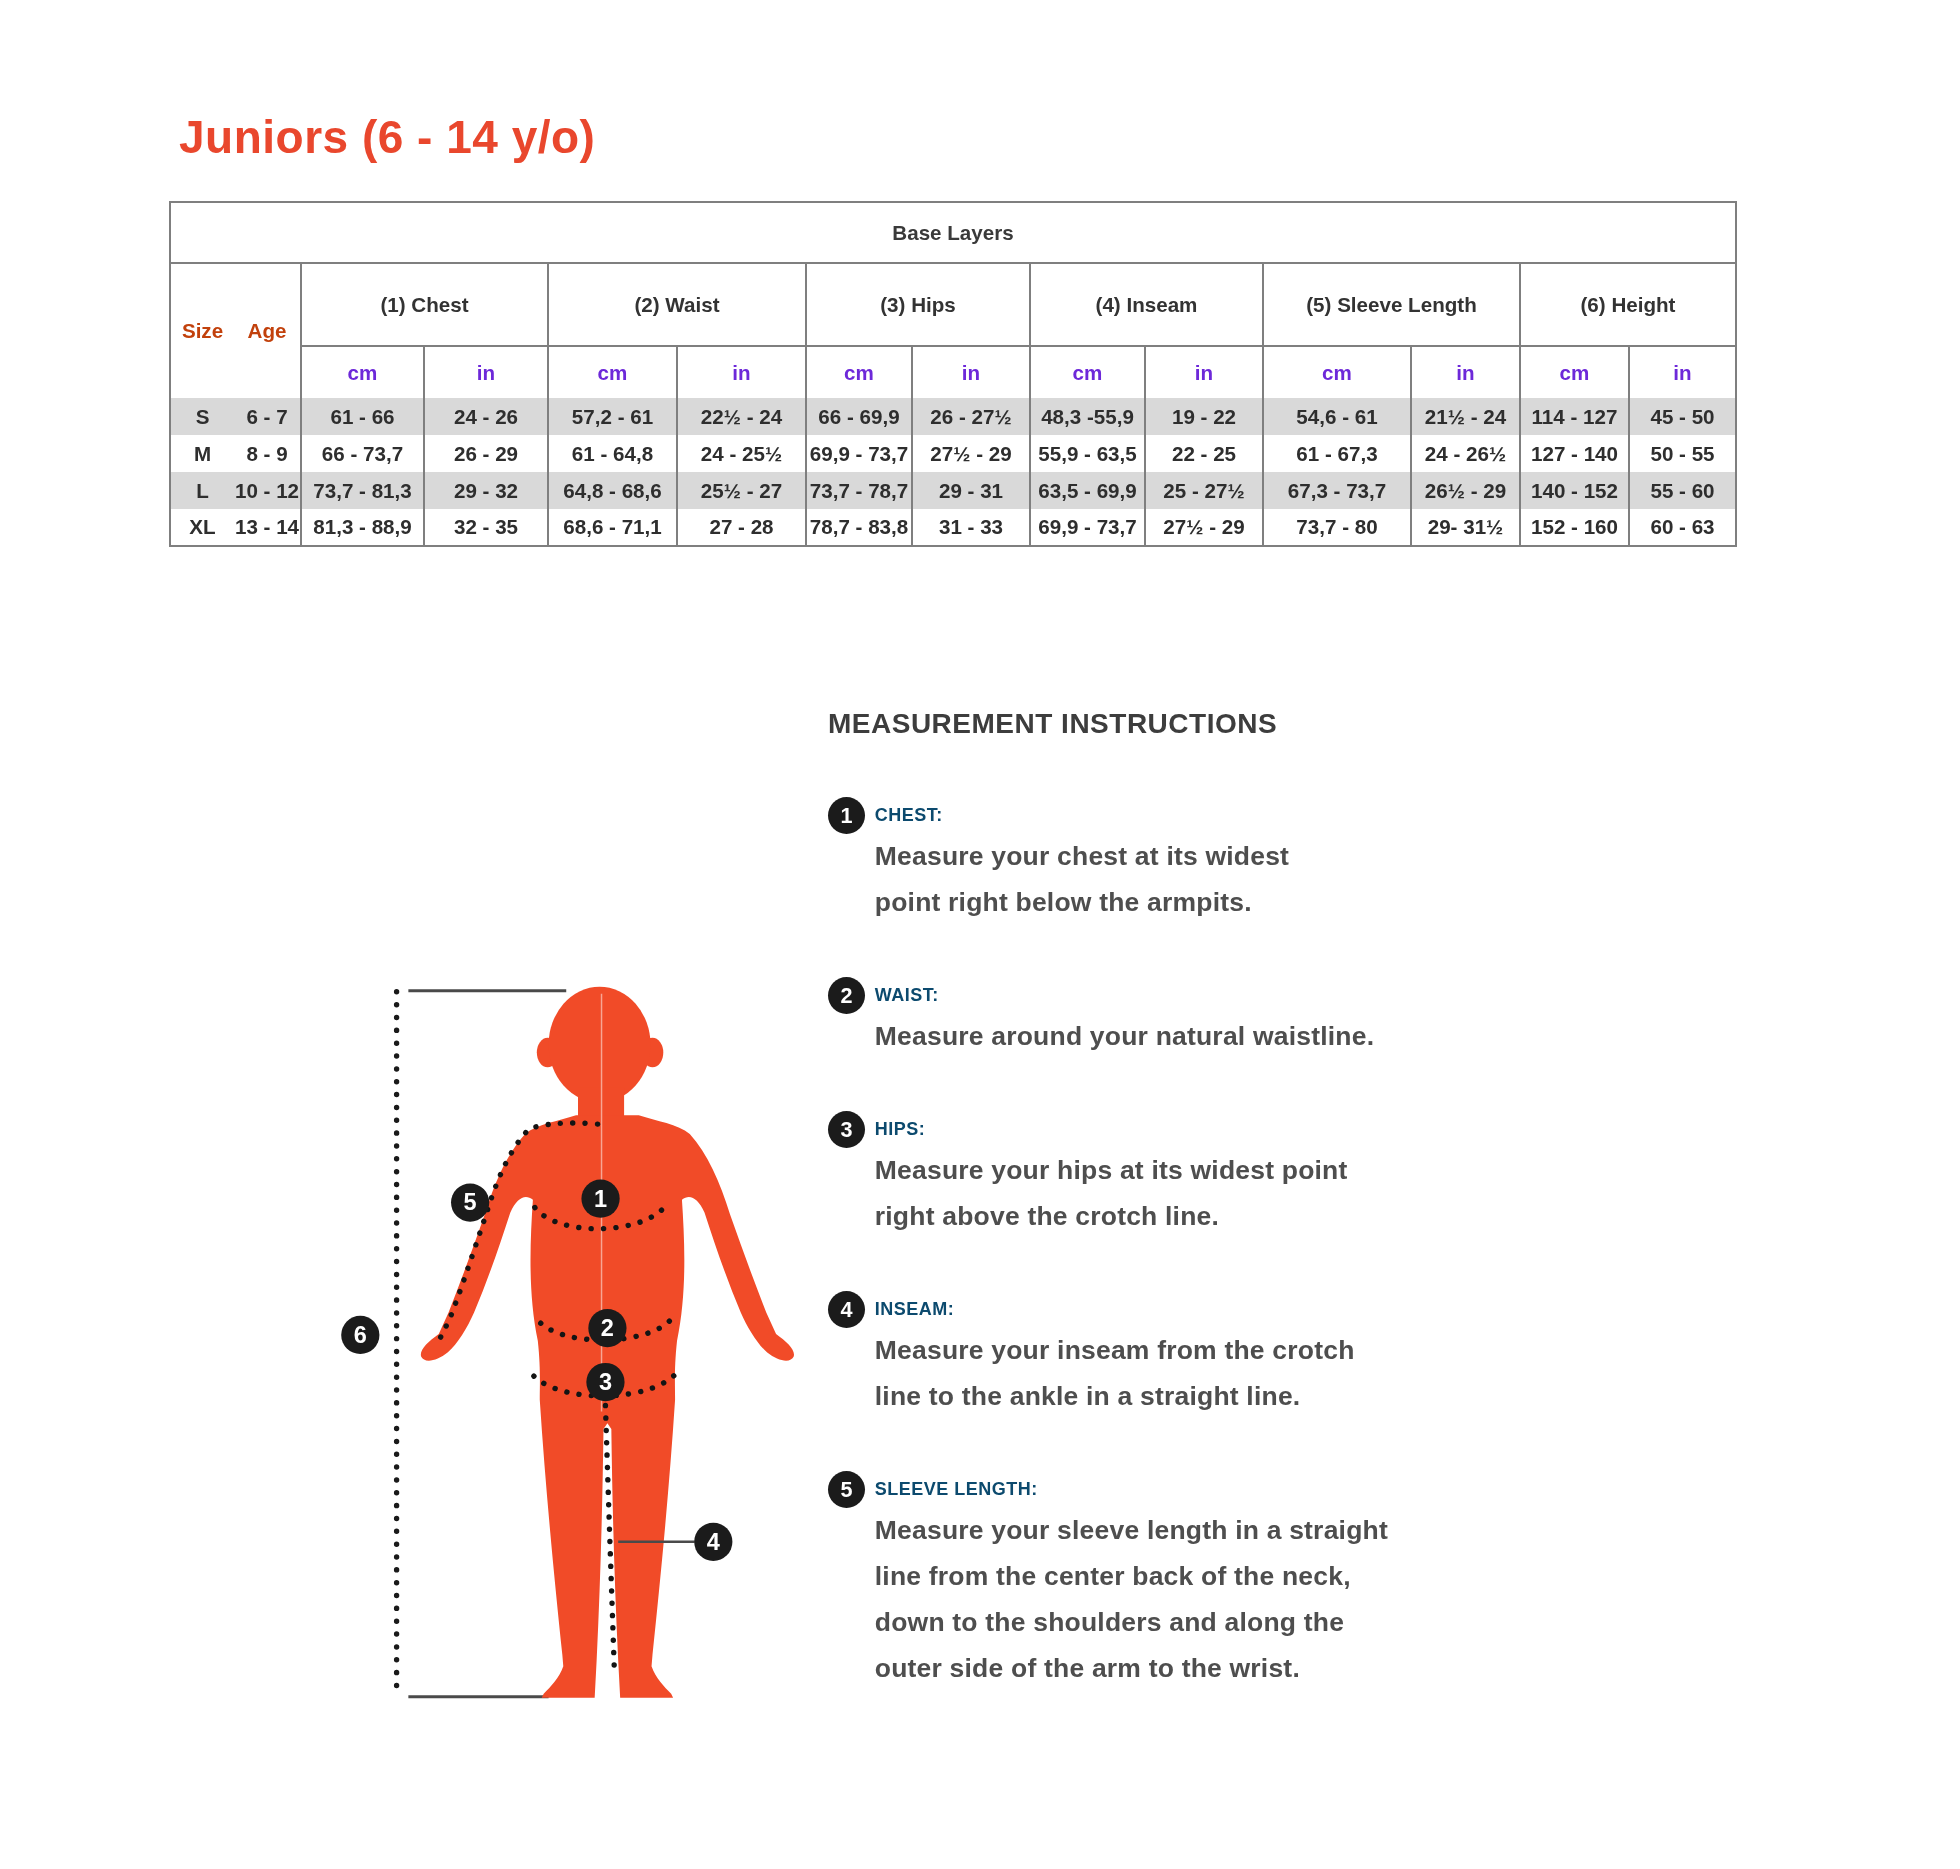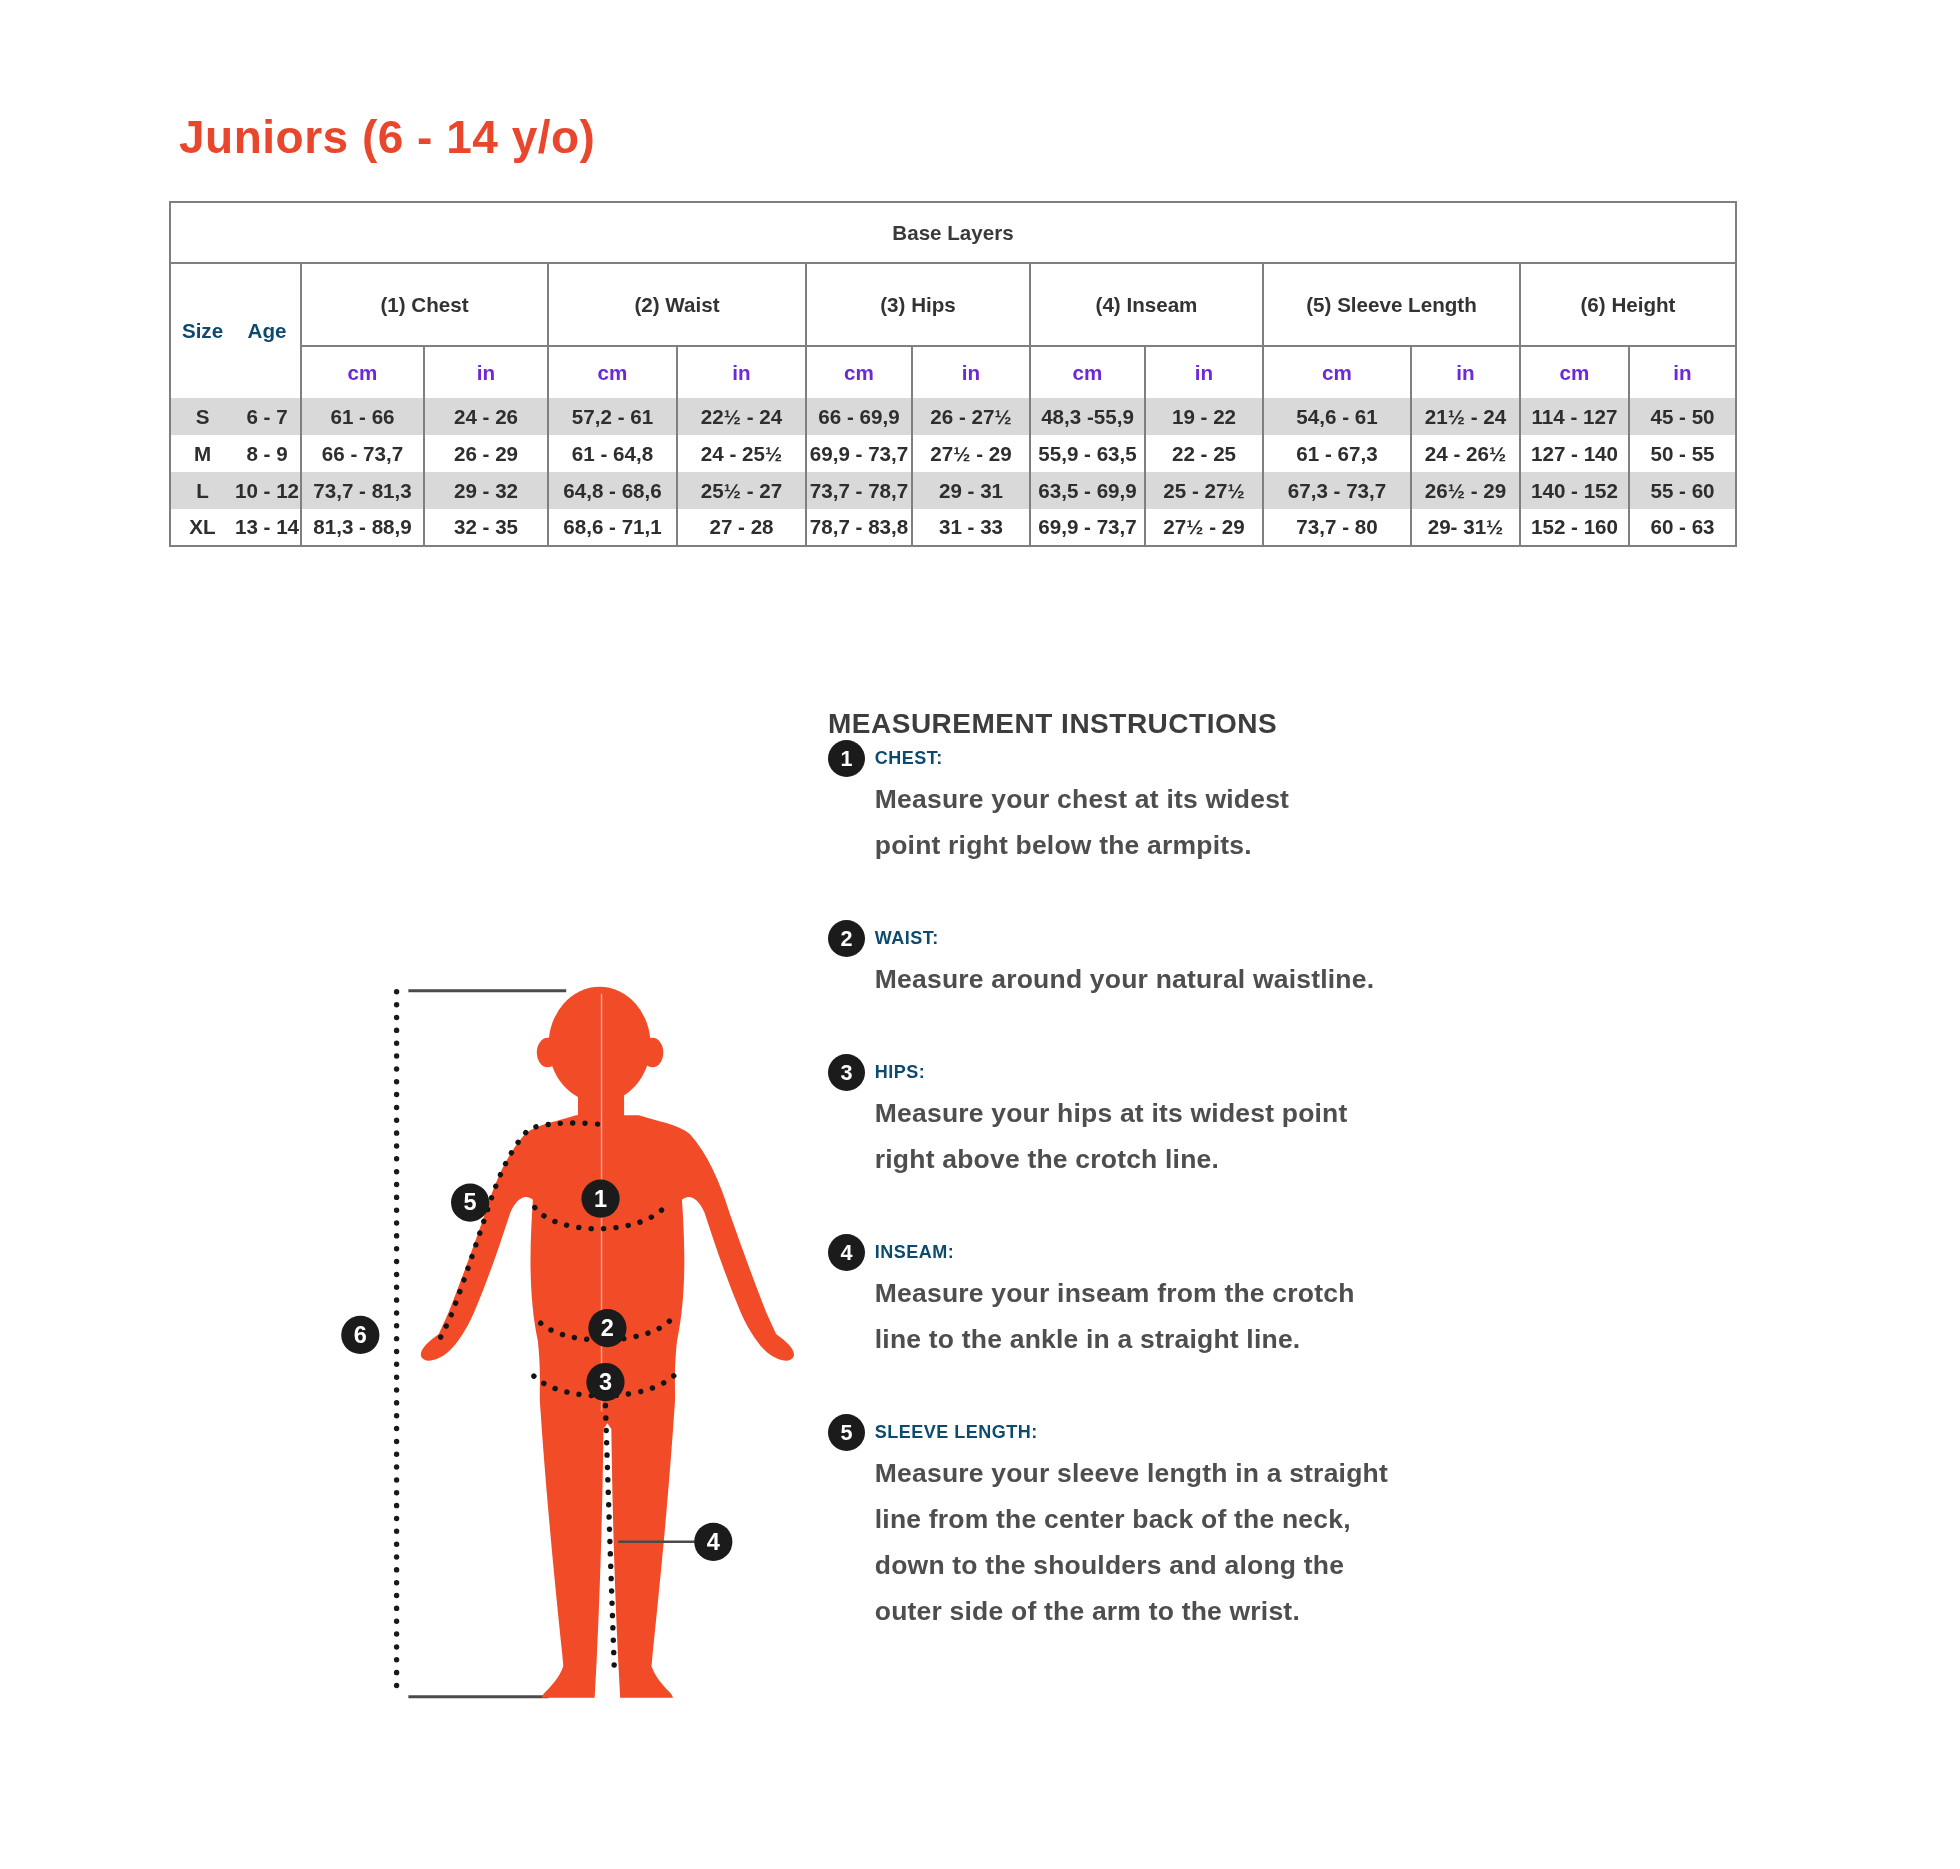--- a/index.html
+++ b/index.html
@@ -59,21 +59,21 @@
     font-size: 21.6px;
     border-left: 2.9px solid #7F7F7F;
     border-bottom: 2px solid #7F7F7F;
     color: #333333;
     margin-top: 8px;
   }
   td.size-head, td.age-head {
     vertical-align: bottom;
     padding-bottom: 12.7px;
     font-size: 20.6px;
-    color: #0c4a6e;
+    color: #c2410c;
   }
   td.age-head { border-right: 2.9px solid #7F7F7F; }
   td.unit-head {
     height: 52px;
     font-size: 20.6px;
     color: #6d28d9;
   }
   td.cm-col  { border-left: 2.9px solid #7F7F7F; }
   td.in-col  { border-left: 2px solid #7F7F7F; margin-left: 14px; }
   tr.data-row td { height: 37px; }
@@ -85,20 +85,21 @@
     left: 828px;
     top: 708px;
     width: 745px;
     color: #474747;
   }
   .instructions-heading {
     font-size: 28px;
     font-weight: bold;
     letter-spacing: 0.5px;
     color: #3D3D3D;
+    margin-bottom: 57px;
   }
   .instruction-item {
     display: flex;
     align-items: flex-start;
     margin-bottom: 52px;
   }
   .num-badge {
     flex: 0 0 37px;
     width: 37px;
     height: 37px;

